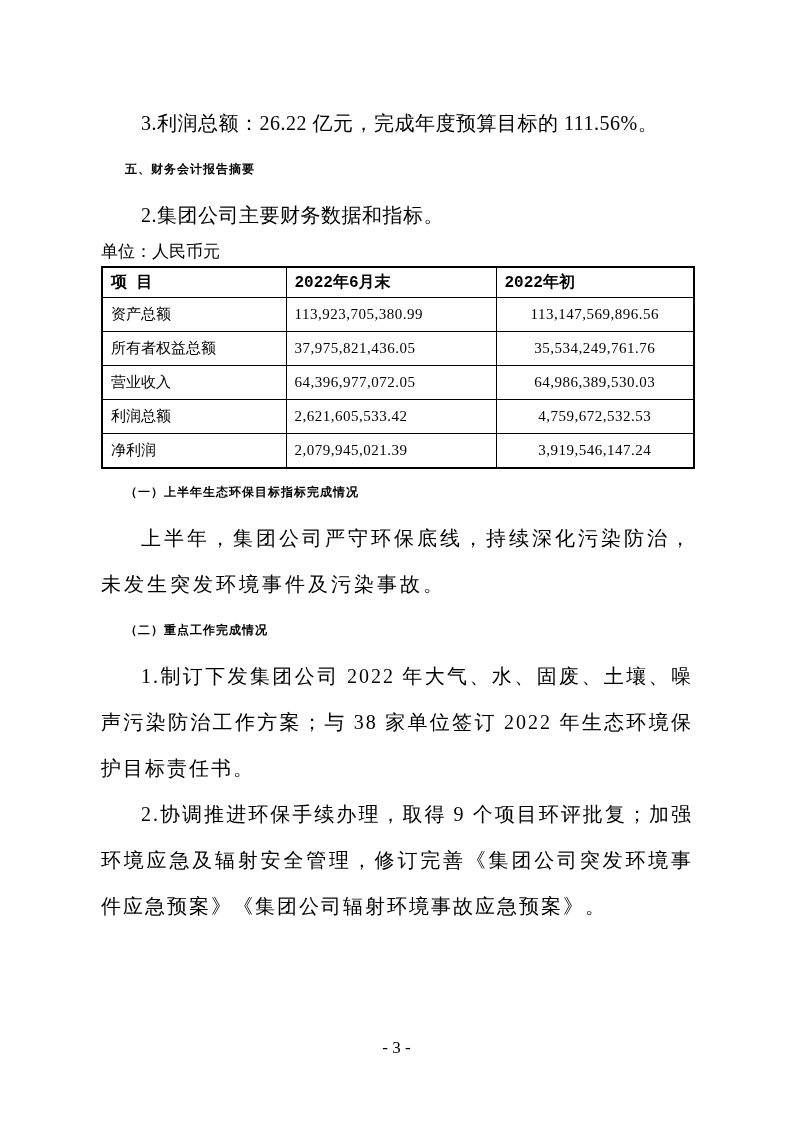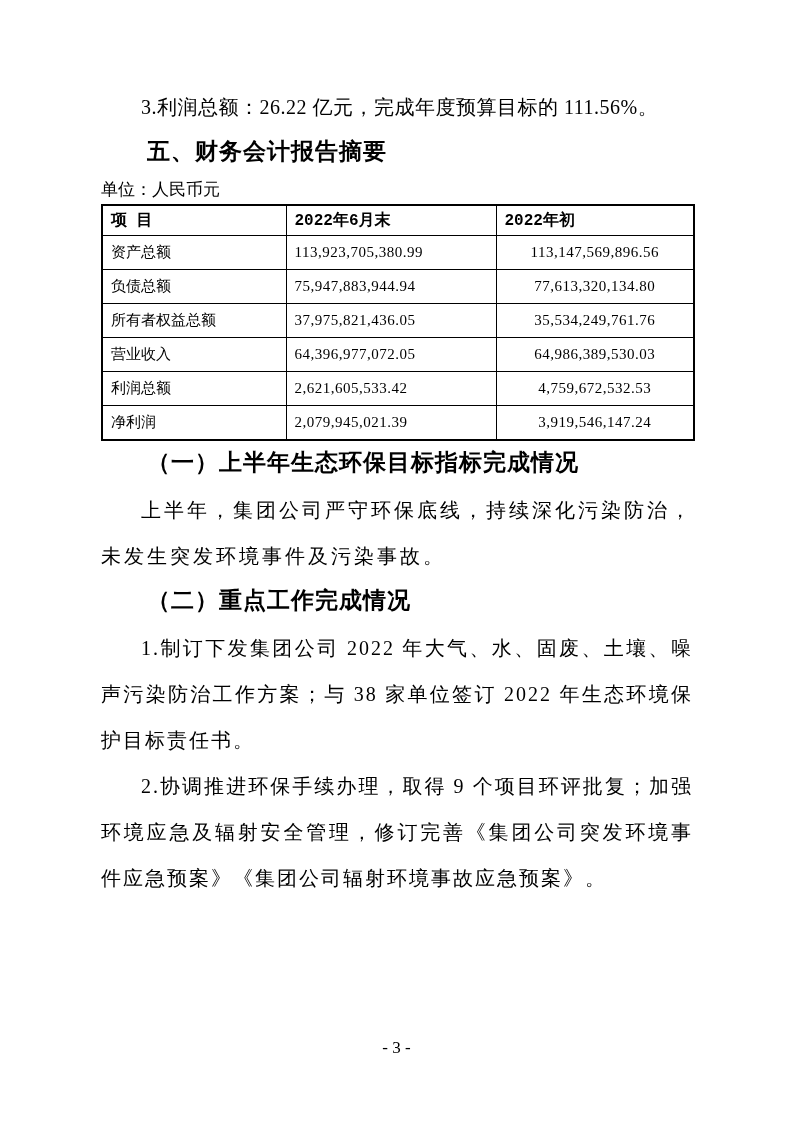--- a/index.html
+++ b/index.html
@@ -10,34 +10,34 @@
     font-family: "Liberation Serif", serif;
     color: #000000;
     overflow: hidden;
   }
   .page {
     position: absolute; inset: 0;
     background: #ffffff;
   }
   .content {
     position: absolute;
-    left: 101px; top: 84px;
+    left: 101px; top: 100px;
     width: 592px;
   }
   .para {
     font-size: 20px;
     line-height: 46px;
     text-align: justify;
     text-indent: 2em;
     letter-spacing: 0.5px;
   }
   .heading {
-    font-family: Liberation Mono, monospace;
+    font-family: Liberation Sans, sans-serif;
     font-weight: bold;
-    font-size: 23px;
+    font-size: 12px;
     line-height: 46px;
     text-indent: 2em;
     letter-spacing: 1px;
   }
   .unit-line {
     font-size: 17px;
     line-height: 28px;
     text-align: left;
   }
   table.fin {
@@ -75,44 +75,40 @@
 <body>
 
 <div class="page">
   <div class="content">
 
     <div class="para">3.利润总额：26.22 亿元，完成年度预算目标的 111.56%。</div>
 
     <div class="heading">五、财务会计报告摘要</div>
 
 
+    <div class="para">2.集团公司主要财务数据和指标。</div>
 
     <div class="unit-line">单位：人民币元</div>
 
     <table class="fin">
       <colgroup>
         <col style="width:184px">
         <col style="width:210px">
         <col style="width:198px">
       </colgroup>
       <tbody>
         <tr>
           <td class="th">项 目</td>
           <td class="th">2022年6月末</td>
           <td class="th">2022年初</td>
         </tr>
         <tr>
           <td>资产总额</td>
           <td class="num">113,923,705,380.99</td>
           <td class="num c3">113,147,569,896.56</td>
-        </tr>
-        <tr>
-          <td>负债总额</td>
-          <td class="num">75,947,883,944.94</td>
-          <td class="num c3">77,613,320,134.80</td>
         </tr>
         <tr>
           <td>所有者权益总额</td>
           <td class="num">37,975,821,436.05</td>
           <td class="num c3">35,534,249,761.76</td>
         </tr>
         <tr>
           <td>营业收入</td>
           <td class="num">64,396,977,072.05</td>
           <td class="num c3">64,986,389,530.03</td>

